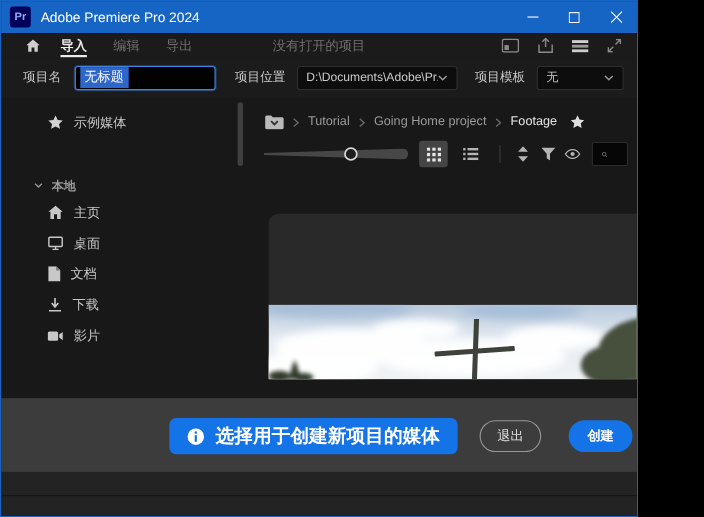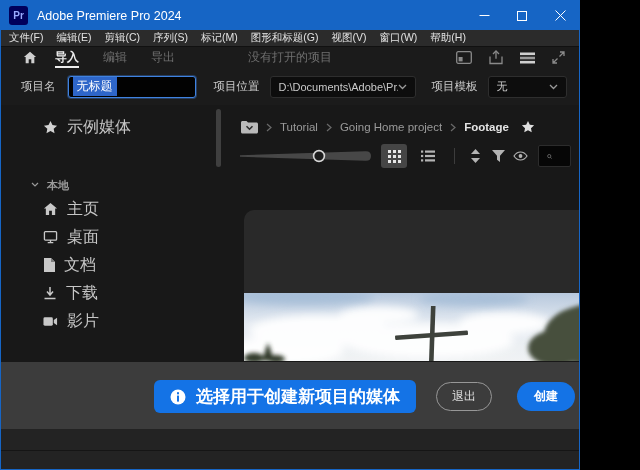--- a/index.html
+++ b/index.html
@@ -52,29 +52,29 @@
   .proj-label-2{margin-left:18px;}
   .proj-label-3{margin-left:16px;}
 
   
   .main{flex:1 1 auto;display:flex;background:#181818;overflow:hidden;position:relative;}
   .sidebar{width:232px;flex:0 0 auto;position:relative;padding-top:8px;}
   .side-section{display:flex;align-items:center;gap:8px;padding-left:30px;height:20px;
                 margin-top:10px;}
   .side-section-label{font-size:11px;color:#9a9a9a;font-weight:bold;}
   .side-item{display:flex;align-items:center;gap:9px;padding-left:42px;height:28px;}
-  .side-item-label{font-size:16px;color:#c6c6c6;text-align:center;}
+  .side-item-label{font-size:12px;color:#c6c6c6;text-align:center;}
   .side-gap{height:24px;}
   .side-scrollbar{position:absolute;right:12px;top:4px;width:5px;height:58px;
                   background:#3f3f3f;border-radius:3px;}
 
   .content{flex:1;position:relative;overflow:hidden;}
   .breadcrumb{margin-top:12px;height:20px;display:flex;align-items:center;gap:8px;
               padding-left:8px;font-size:11.5px;color:#9a9a9a;}
-  .crumb-last{color:#e4e4e4;font-weight:bold;}
+  .crumb-last{color:#e4e4e4;font-weight:normal;}
   .crumb-star{margin-left:4px;display:flex;align-items:center;}
 
   .toolbar{margin-top:6px;height:26px;display:flex;align-items:center;padding-left:6px;}
   .zoom-slider{width:134px;display:flex;align-items:center;}
   .view-btn{width:28px;height:24px;display:flex;align-items:center;justify-content:center;
             border-radius:3px;margin-left:8px;}
   .view-btn.active{background:#454545;}
   .tool-divider{width:1px;height:16px;background:#3c3c3c;margin:0 10px 0 12px;}
   .tool-btn{width:24px;height:24px;display:flex;align-items:center;justify-content:center;}
   .search-box{margin-left:6px;flex:1;margin-right:8px;height:22px;background:#060606;
@@ -124,31 +124,20 @@
           </svg>
       </div>
       <div class="win-btn">
         <svg width="11" height="11" viewBox="0 0 11 11">
             <path d="M0.5 0.5l10 10M10.5 0.5l-10 10" stroke="#fff" stroke-width="1"></path>
           </svg>
       </div>
     </div>
   </div>
 
-  <div class="menubar">
-    <span class="menu-item">文件(F)</span>
-    <span class="menu-item">编辑(E)</span>
-    <span class="menu-item">剪辑(C)</span>
-    <span class="menu-item">序列(S)</span>
-    <span class="menu-item">标记(M)</span>
-    <span class="menu-item">图形和标题(G)</span>
-    <span class="menu-item">视图(V)</span>
-    <span class="menu-item">窗口(W)</span>
-    <span class="menu-item">帮助(H)</span>
-  </div>
 
   <div class="header">
     <div class="home-btn">
       <svg width="14" height="13" viewBox="0 0 16 15">
           <path d="M8 1 15 7h-2v7h-3.5V9.5h-3V14H3V7H1z" fill="#cfcfcf"></path>
         </svg>
     </div>
     <div class="tabs">
       <div class="tab active">导入</div>
       <div class="tab">编辑</div>

